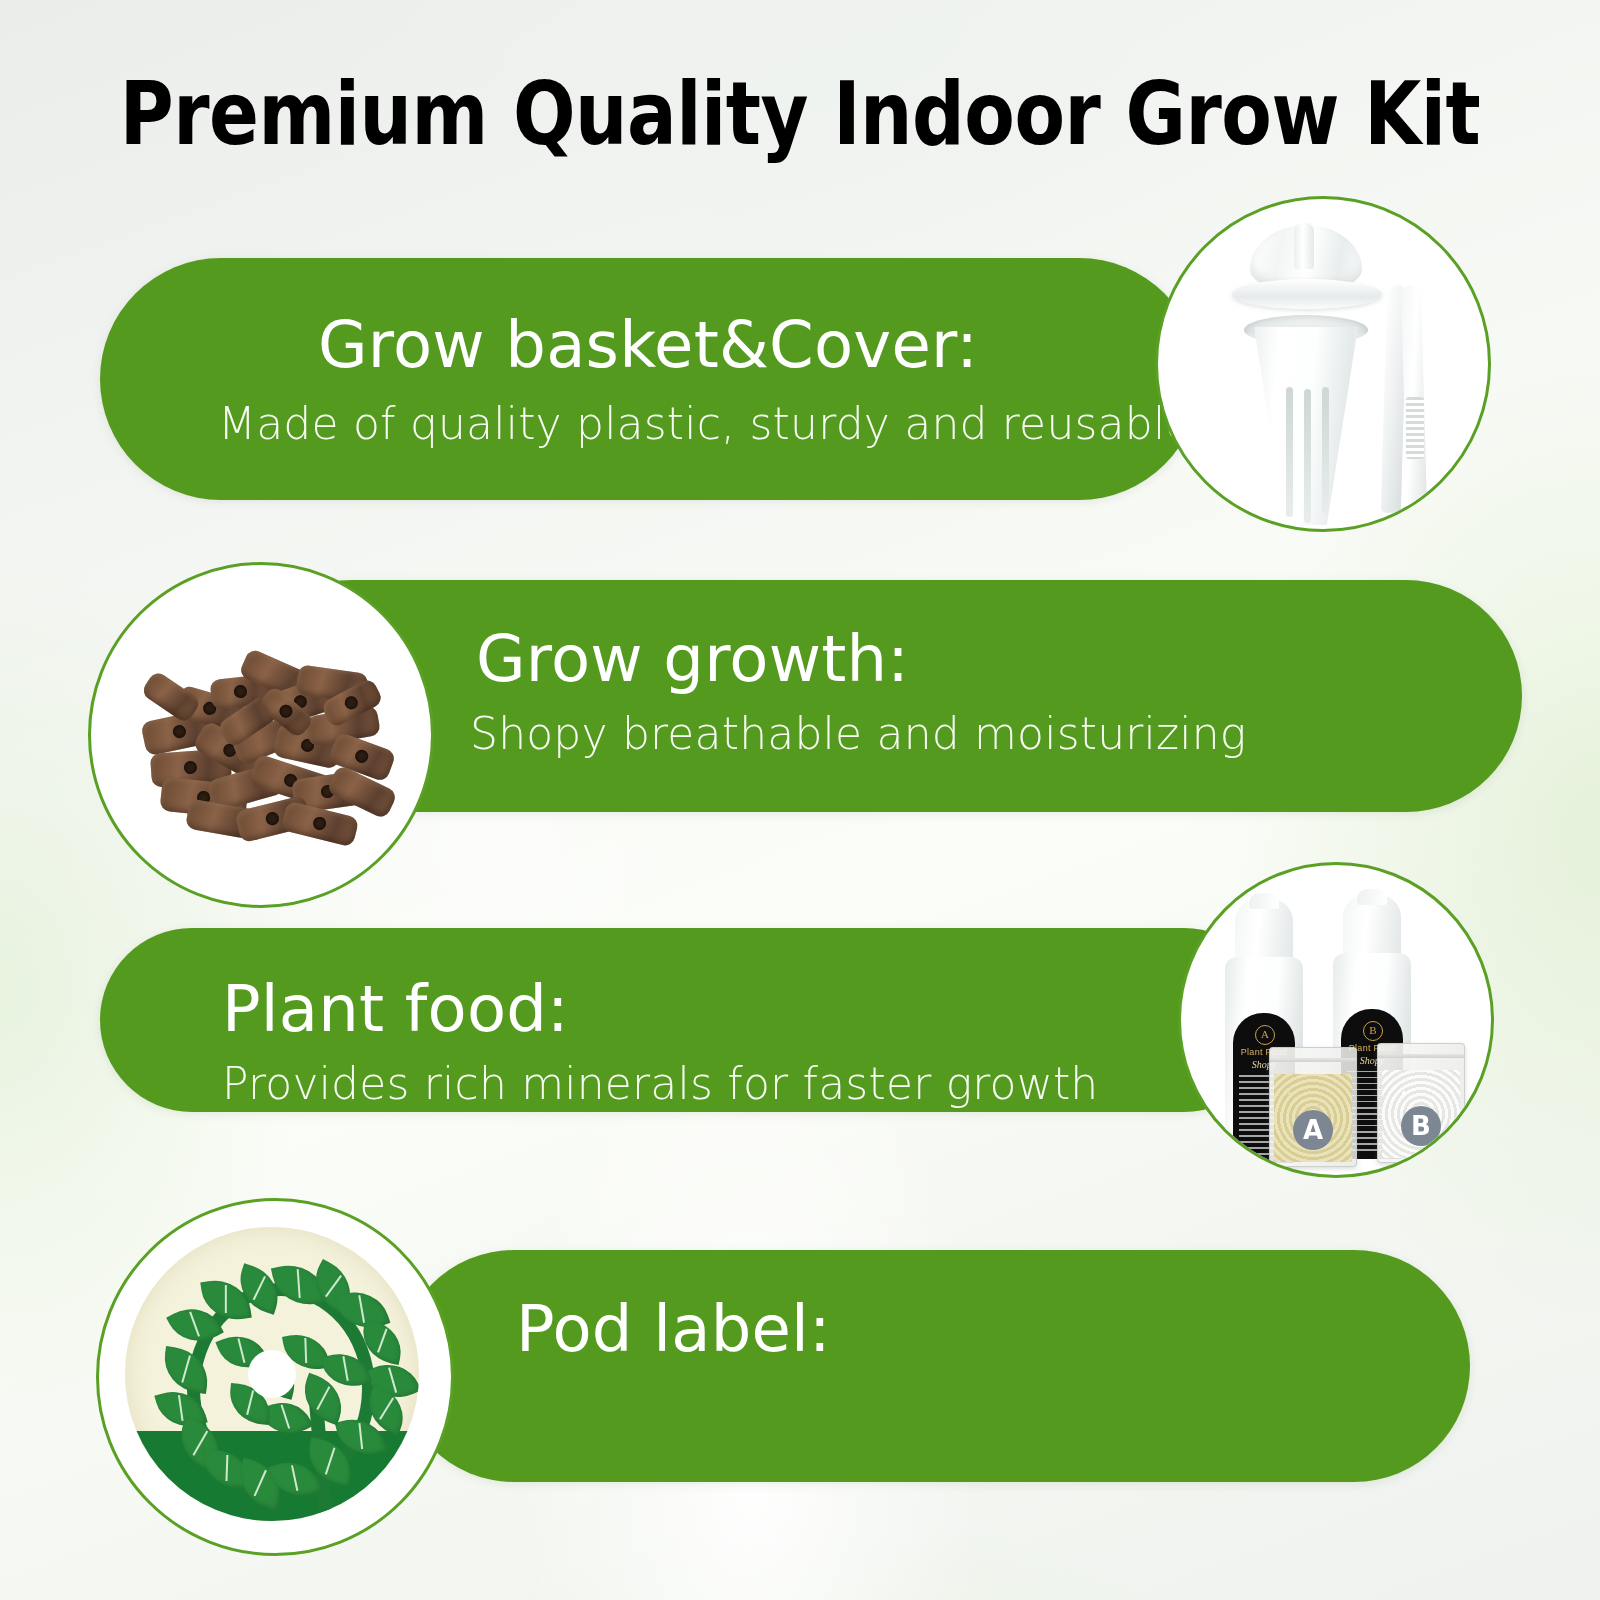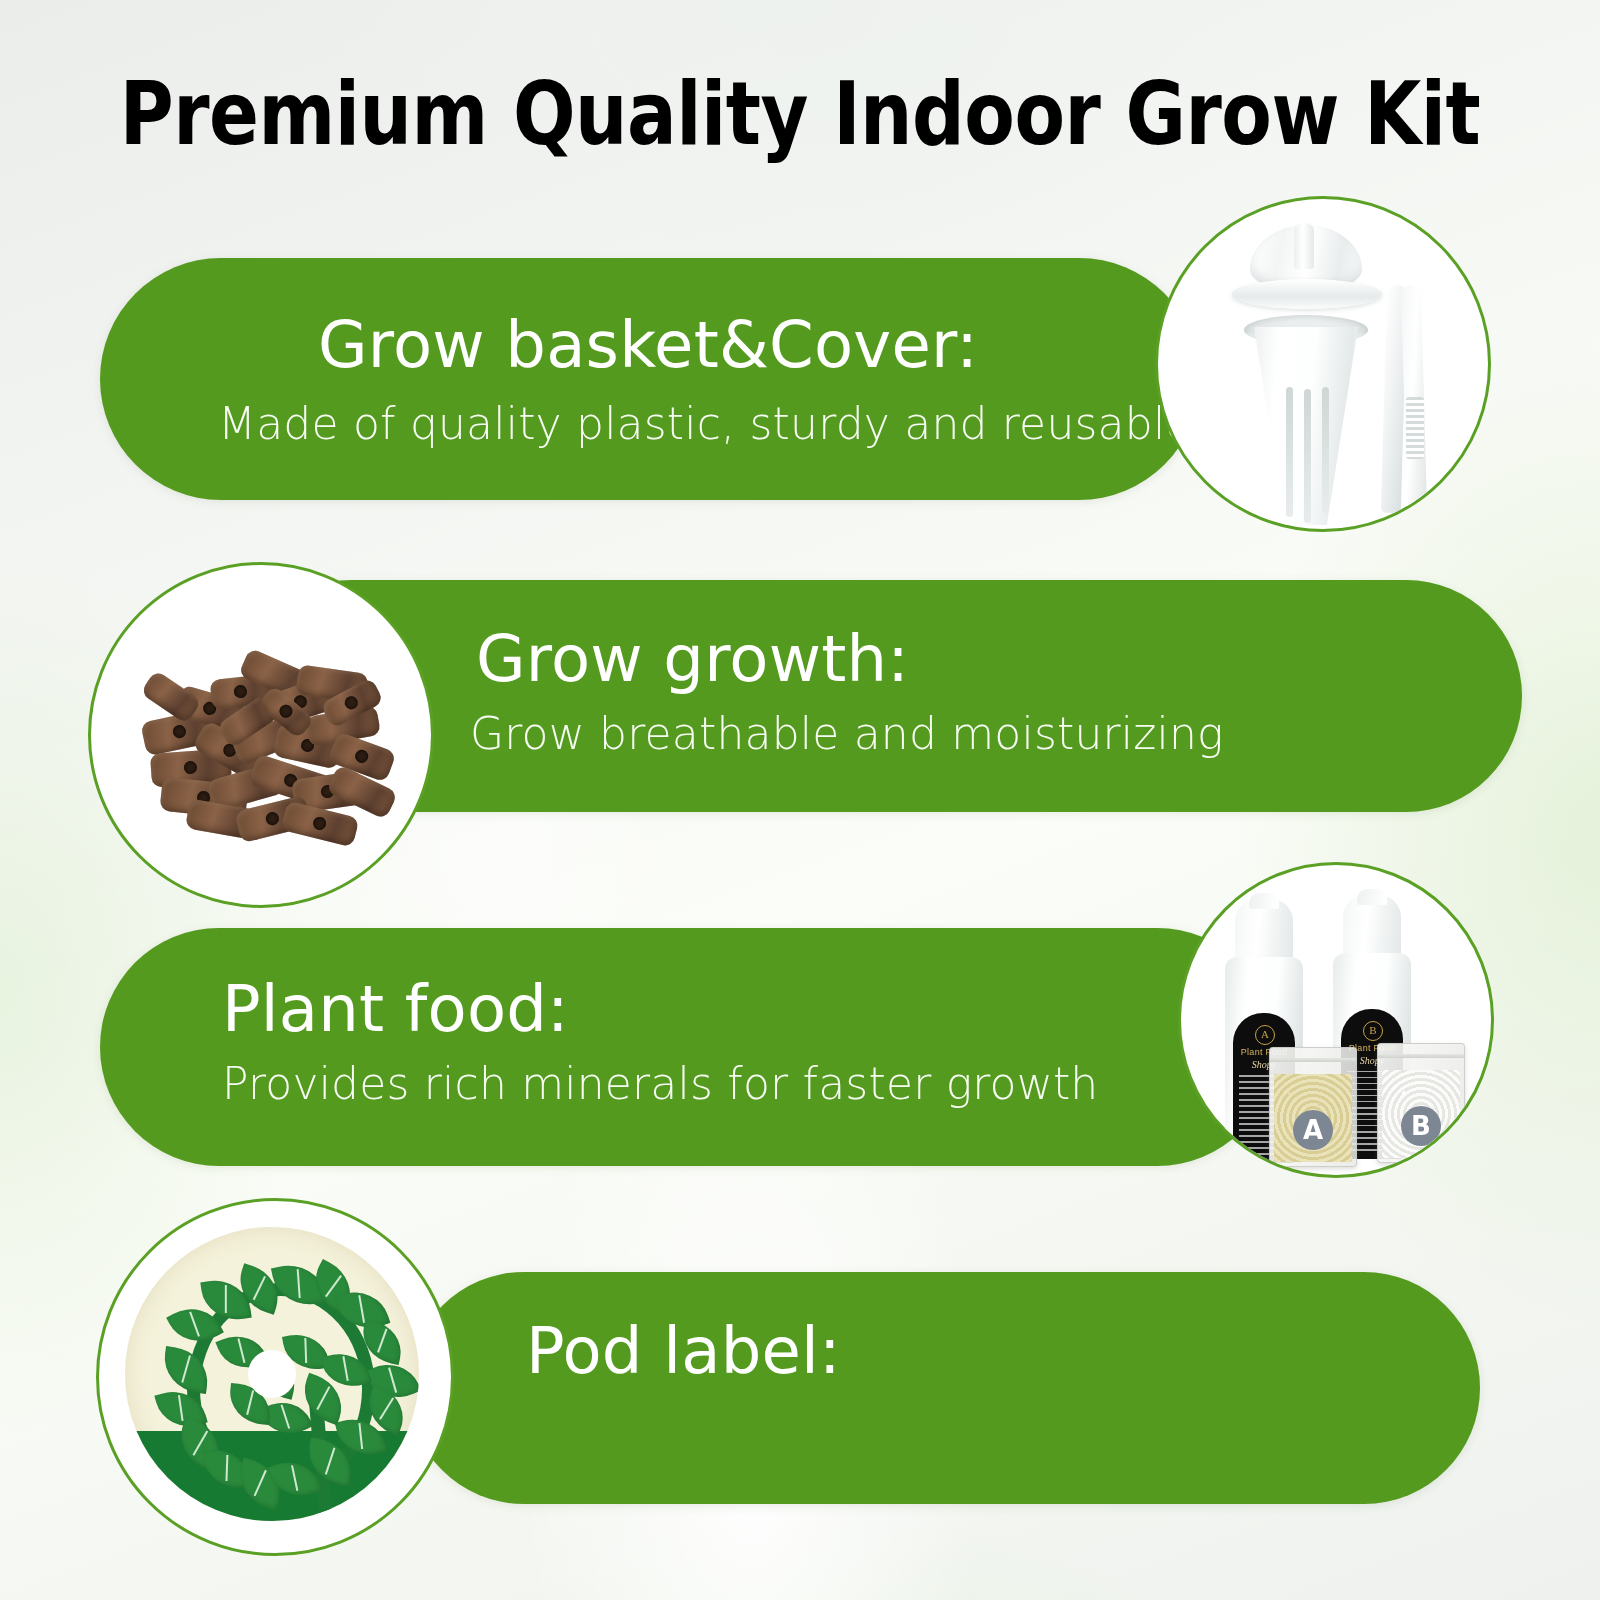--- a/index.html
+++ b/index.html
@@ -50,25 +50,25 @@
 
   
   #pill-1{left:100px;top:258px;width:1100px;height:242px;}
   #pill-1 .head{left:218px;top:50px;}
   #pill-1 .sub{left:118px;top:140px;}
 
   #pill-2{left:236px;top:580px;width:1286px;height:232px;}
   #pill-2 .head{left:240px;top:42px;}
   #pill-2 .sub{left:234px;top:128px;}
 
-  #pill-3{left:100px;top:928px;width:1176px;height:238px;}
+  #pill-3{left:100px;top:928px;width:1176px;height:184px;}
   #pill-3 .head{left:122px;top:44px;}
   #pill-3 .sub{left:122px;top:130px;}
 
-  #pill-4{left:408px;top:1250px;width:1072px;height:232px;margin-top:22px;}
+  #pill-4{left:398px;top:1250px;width:1072px;height:232px;}
   #pill-4 .head{left:118px;top:42px;}
   #pill-4 .sub{left:116px;top:128px;}
 
   
   .circ{
     position:absolute;border-radius:50%;background:#ffffff;
     border:3px solid #5aa024;overflow:hidden;
   }
   #circ-1{left:1155px;top:196px;width:330px;height:330px;}
   #circ-2{left:88px;top:562px;width:340px;height:340px;}
@@ -215,21 +215,21 @@
     <div class="tweez">
       <div class="tw-arm tw-l"></div>
       <div class="tw-arm tw-r"></div>
       <div class="tw-grip"></div>
     </div>
   </div>
 </div>
 
 <div class="pill" id="pill-2">
   <div class="txt head">Grow growth:</div>
-  <div class="txt sub">Grow breathable and moisturizing</div>
+  <div class="txt sub">Shopy breathable and moisturizing</div>
 </div>
 
 <div class="circ" id="circ-2">
   <div class="scene" id="sponge-pile">
       <div class="sponge hole" style="left: 52px; top: 150px; width: 74px; height: 34px; transform: rotate(-12deg);"></div>
       <div class="sponge hole" style="left: 86px; top: 128px; width: 66px; height: 32px; transform: rotate(16deg);"></div>
       <div class="sponge hole" style="left: 120px; top: 112px; width: 60px; height: 30px; transform: rotate(-6deg);"></div>
       <div class="sponge" style="left: 150px; top: 96px; width: 72px; height: 30px; transform: rotate(24deg);"></div>
       <div class="sponge hole" style="left: 178px; top: 120px; width: 64px; height: 34px; transform: rotate(-18deg);"></div>
       <div class="sponge" style="left: 206px; top: 104px; width: 70px; height: 30px; transform: rotate(8deg);"></div>

